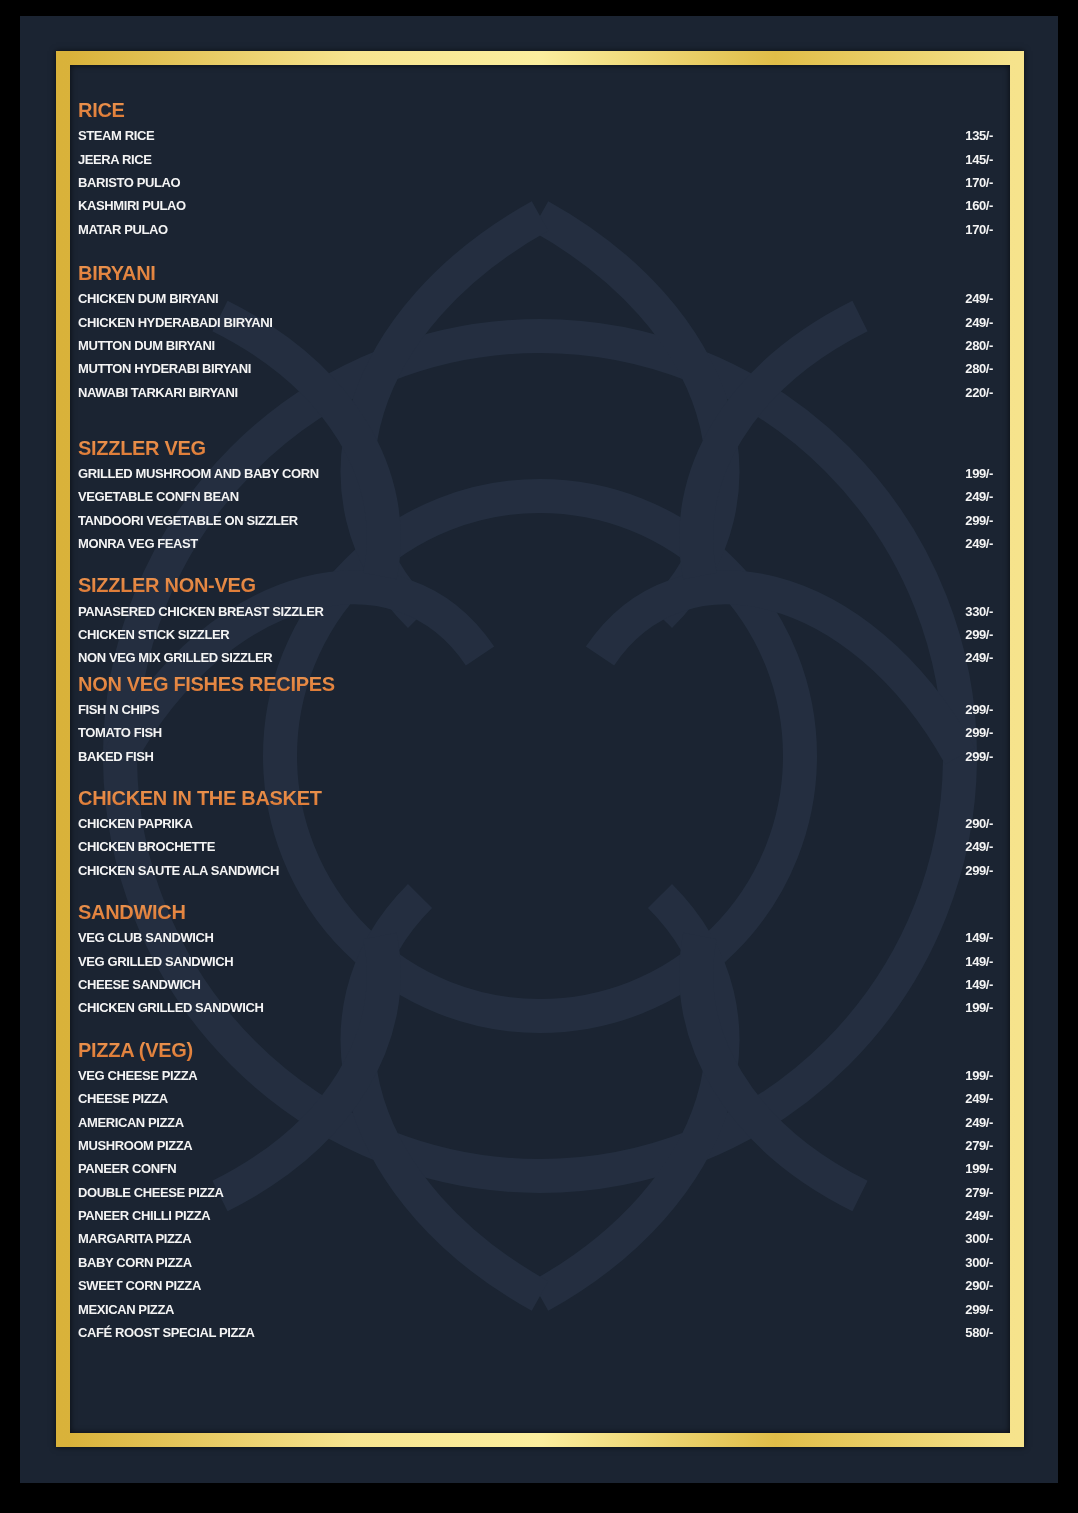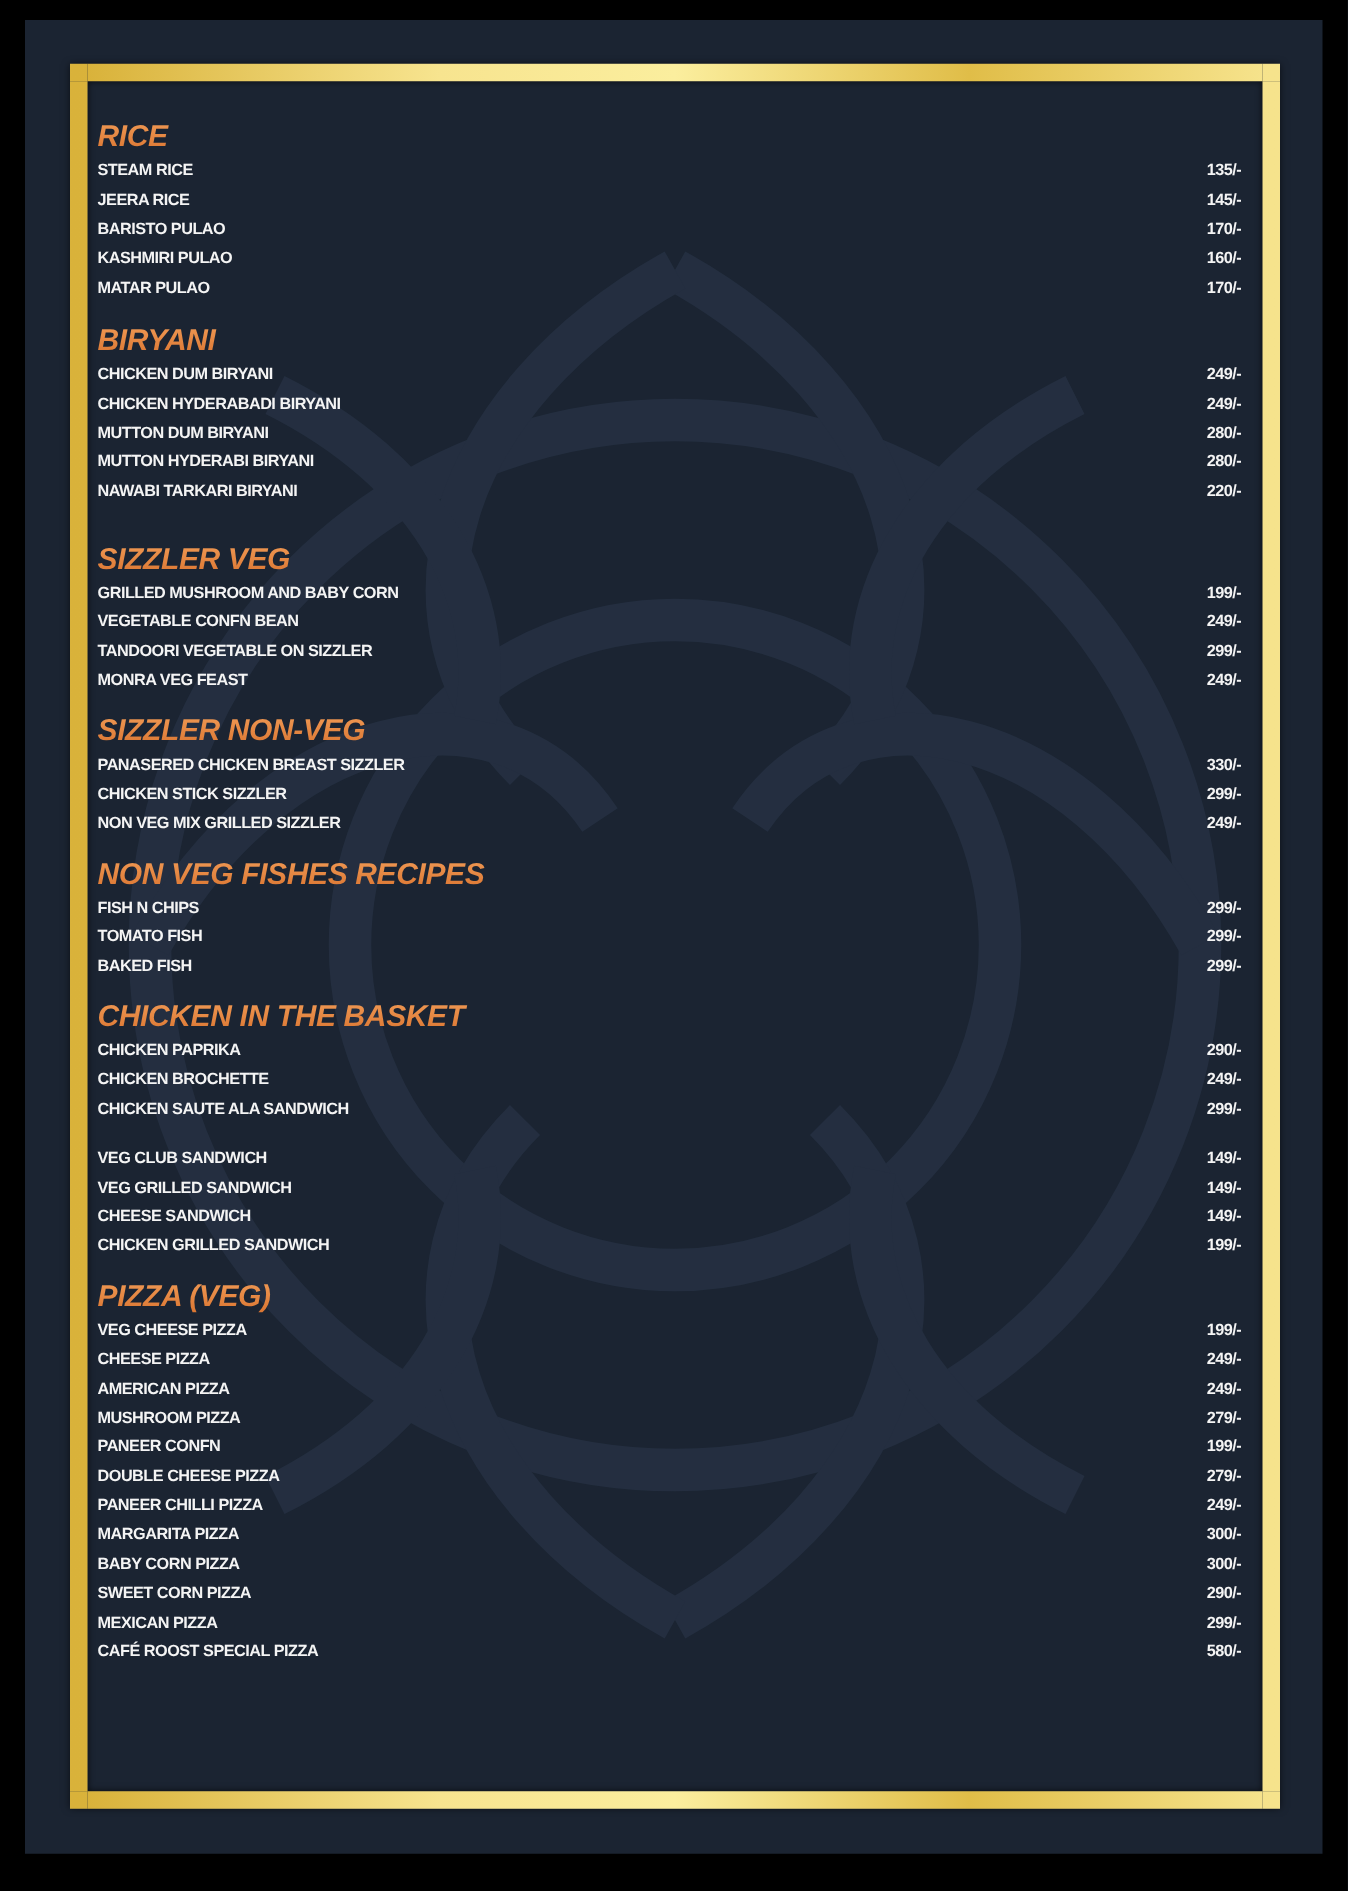--- a/index.html
+++ b/index.html
@@ -44,30 +44,29 @@
       left: 78px;
       top: 96px;
       width: 915px;
     }
     .section {
       margin: 0;
     }
     .section-title {
       color: #e3813f;
       font-weight: bold;
-      font-size: 24px;
+      font-size: 20px;
       line-height: 28px;
       letter-spacing: -0.3px;
       background: linear-gradient(180deg, #f09a55 0%, #d9732f 100%);
       -webkit-background-clip: text;
       background-clip: text;
       -webkit-text-fill-color: transparent;
       margin: 0;
       text-shadow: none;
-      font-style: italic;
     }
     .item {
       display: flex;
       justify-content: space-between;
       align-items: center;
       height: 23.4px;
       color: #f4f4f4;
       font-weight: bold;
       font-size: 13px;
       letter-spacing: -0.4px;
@@ -178,21 +177,21 @@
     <div class="item">
         <span class="name">CHICKEN STICK SIZZLER</span>
         <span class="price">299/-</span>
       </div>
     <div class="item">
         <span class="name">NON VEG MIX GRILLED SIZZLER</span>
         <span class="price">249/-</span>
       </div>
   </section>
 
-  <section class="section" style="margin-top:16px;">
+  <section class="section" style="">
     <h2 class="section-title">NON VEG FISHES RECIPES</h2>
     <div class="item">
         <span class="name">FISH N CHIPS</span>
         <span class="price">299/-</span>
       </div>
     <div class="item">
         <span class="name">TOMATO FISH</span>
         <span class="price">299/-</span>
       </div>
     <div class="item">
@@ -211,20 +210,21 @@
         <span class="name">CHICKEN BROCHETTE</span>
         <span class="price">249/-</span>
       </div>
     <div class="item">
         <span class="name">CHICKEN SAUTE ALA SANDWICH</span>
         <span class="price">299/-</span>
       </div>
   </section>
 
   <section class="section" style="margin-top:16px;">
+    <h2 class="section-title">SANDWICH</h2>
     <div class="item">
         <span class="name">VEG CLUB SANDWICH</span>
         <span class="price">149/-</span>
       </div>
     <div class="item">
         <span class="name">VEG GRILLED SANDWICH</span>
         <span class="price">149/-</span>
       </div>
     <div class="item">
         <span class="name">CHEESE SANDWICH</span>

